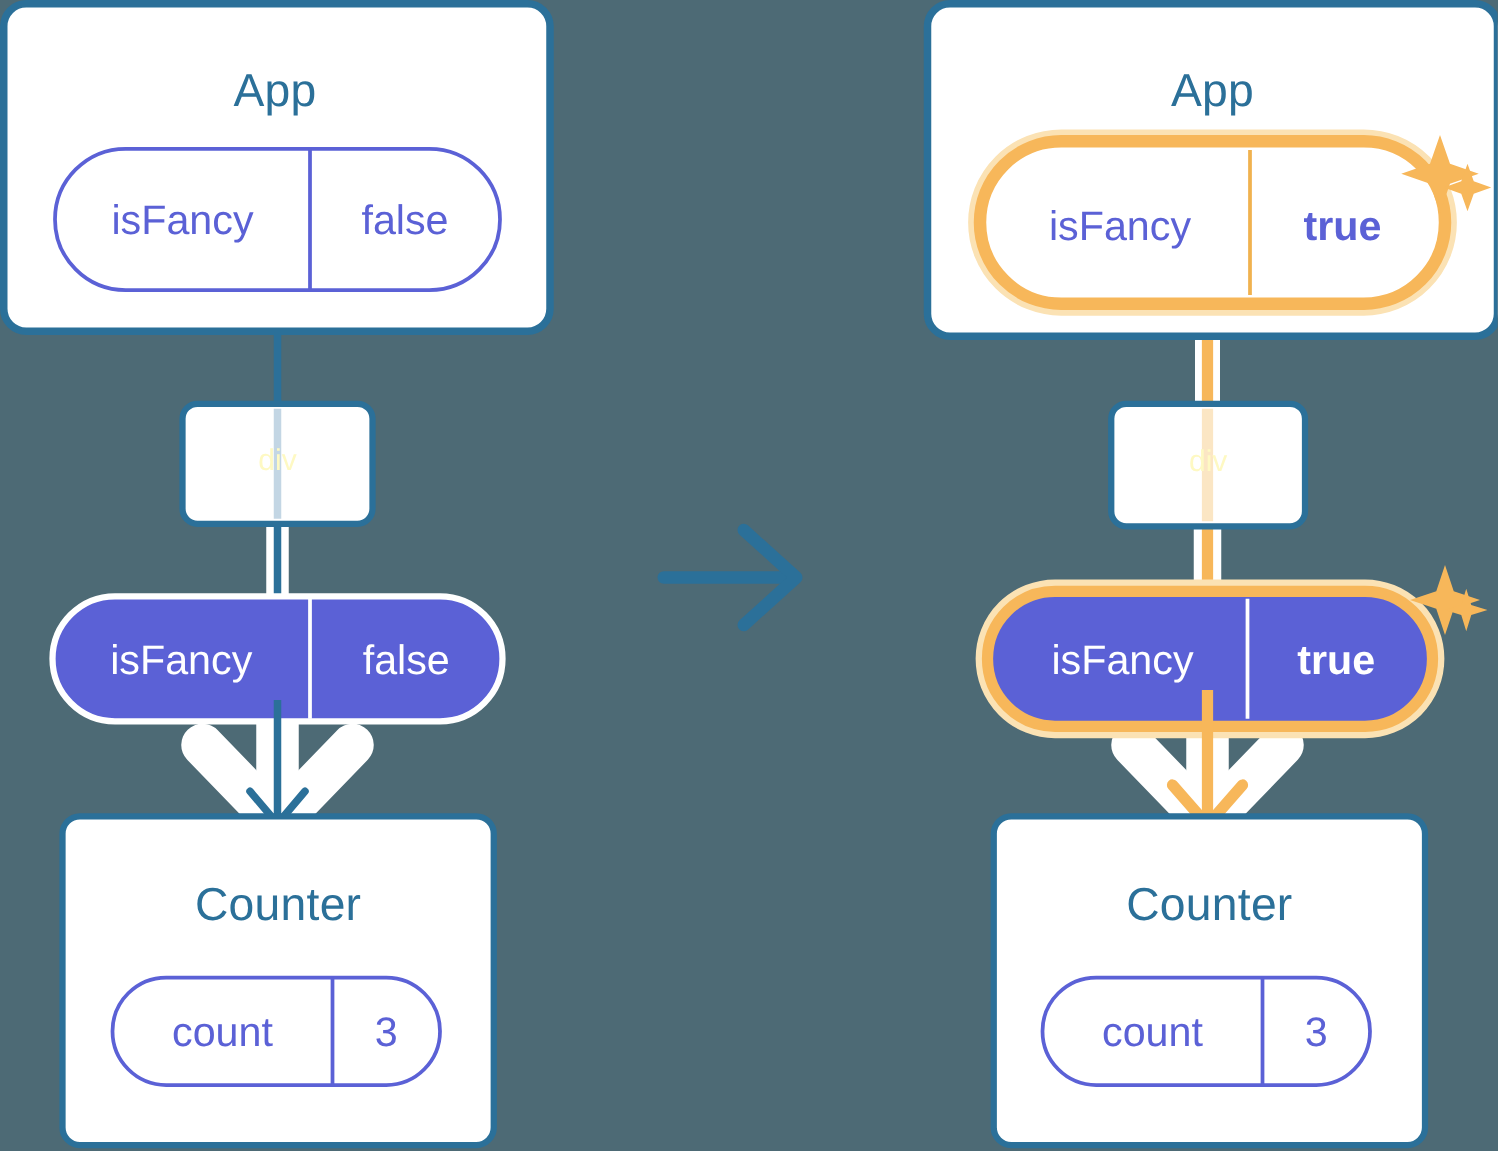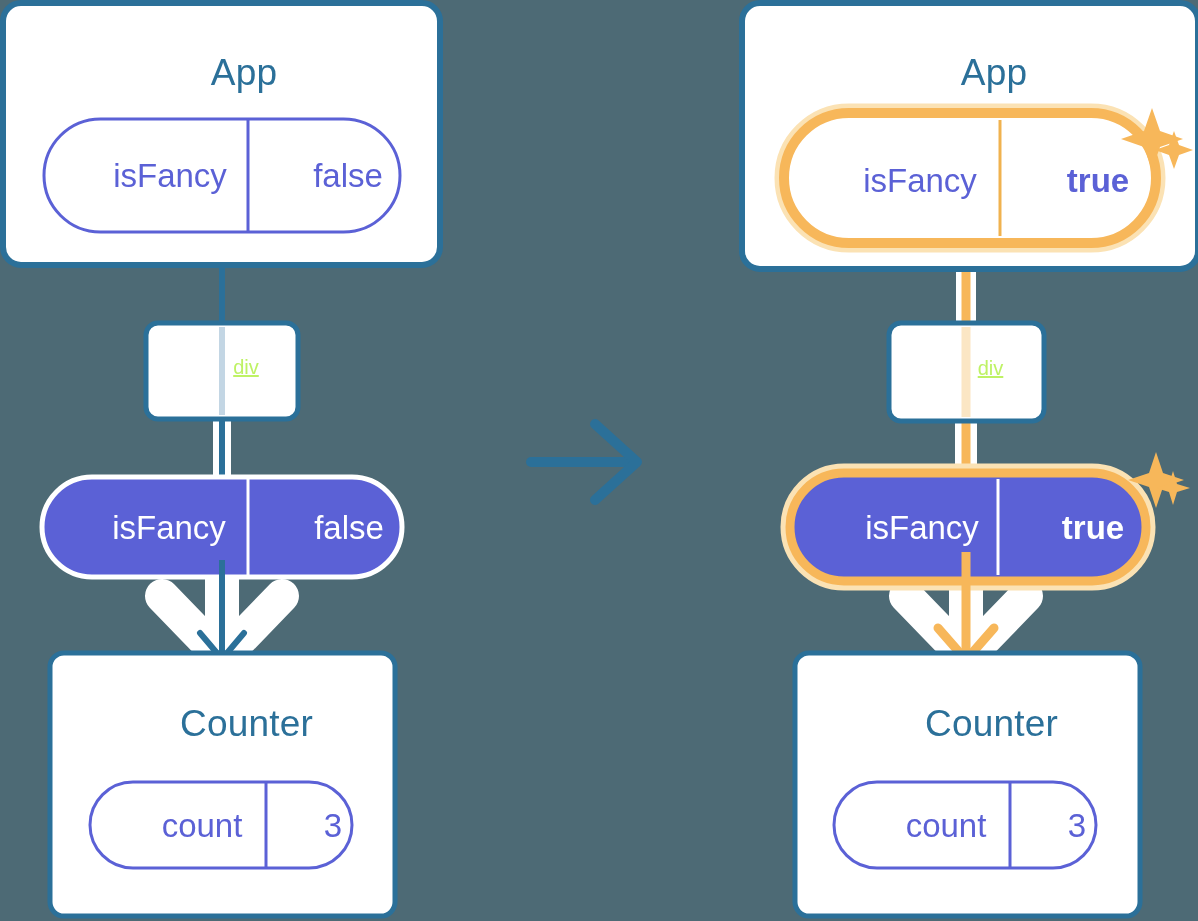--- a/index.html
+++ b/index.html
@@ -23,41 +23,39 @@
     left: 0;
     top: 0;
     width: 1198px;
     height: 921px;
   }
   .txt {
     position: absolute;
     white-space: nowrap;
     line-height: 1;
     pointer-events: none;
-    padding-left: 24px;
   }
   .comp-title {
     color: #2b7099;
     font-size: 37px;
     letter-spacing: 0.2px;
   }
   .pill-label-outline {
     color: #5b61d6;
     font-size: 33px;
   }
   .pill-label-solid {
     color: #ffffff;
     font-size: 33px;
   }
   .pill-label-solid.bold { font-weight: bold; }
   .pill-label-outline.bold { font-weight: bold; }
   .div-label {
-    color: #bef264;
-    font-size: 20px;
-    text-decoration: underline;
+    color: #fef9c3;
+    font-size: 24px;
   }
 </style>
 </head>
 <body>
 
 <div id="stage">
 
   <svg class="diagram-svg" viewBox="0 0 1198 921" xmlns="http://www.w3.org/2000/svg">
 
     <g>

